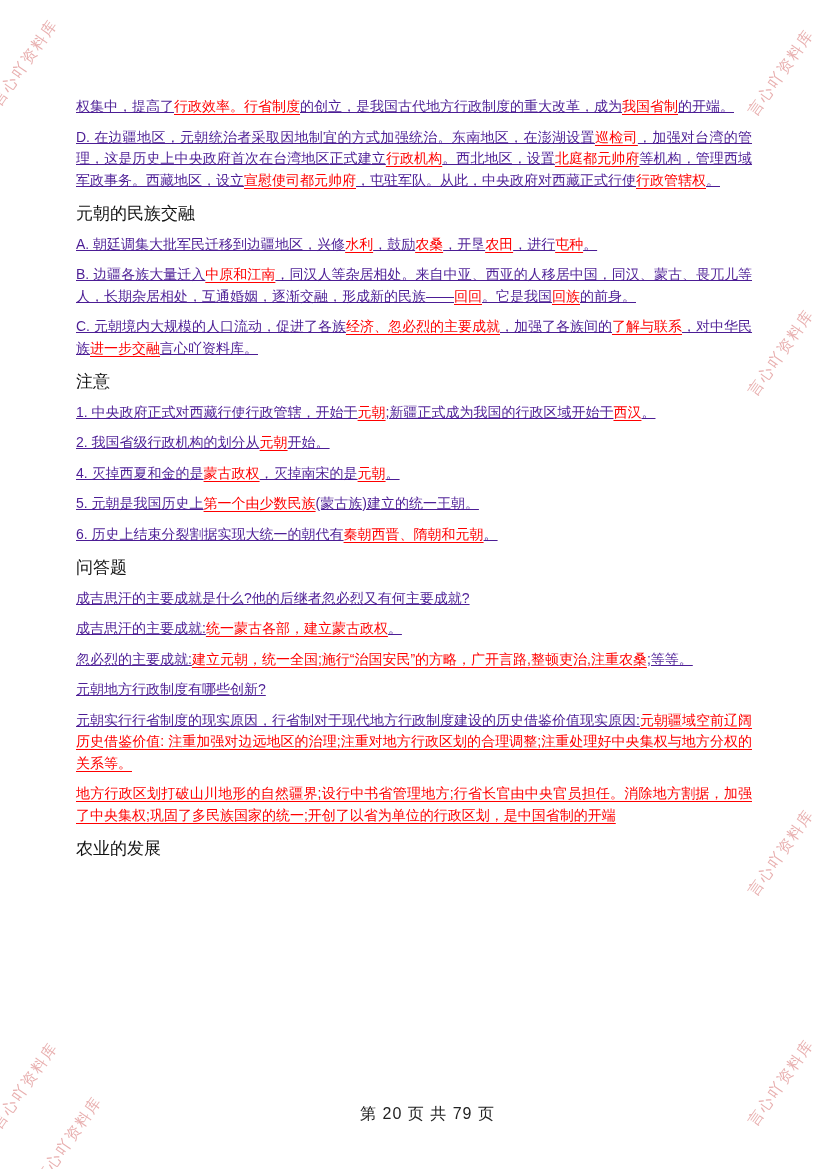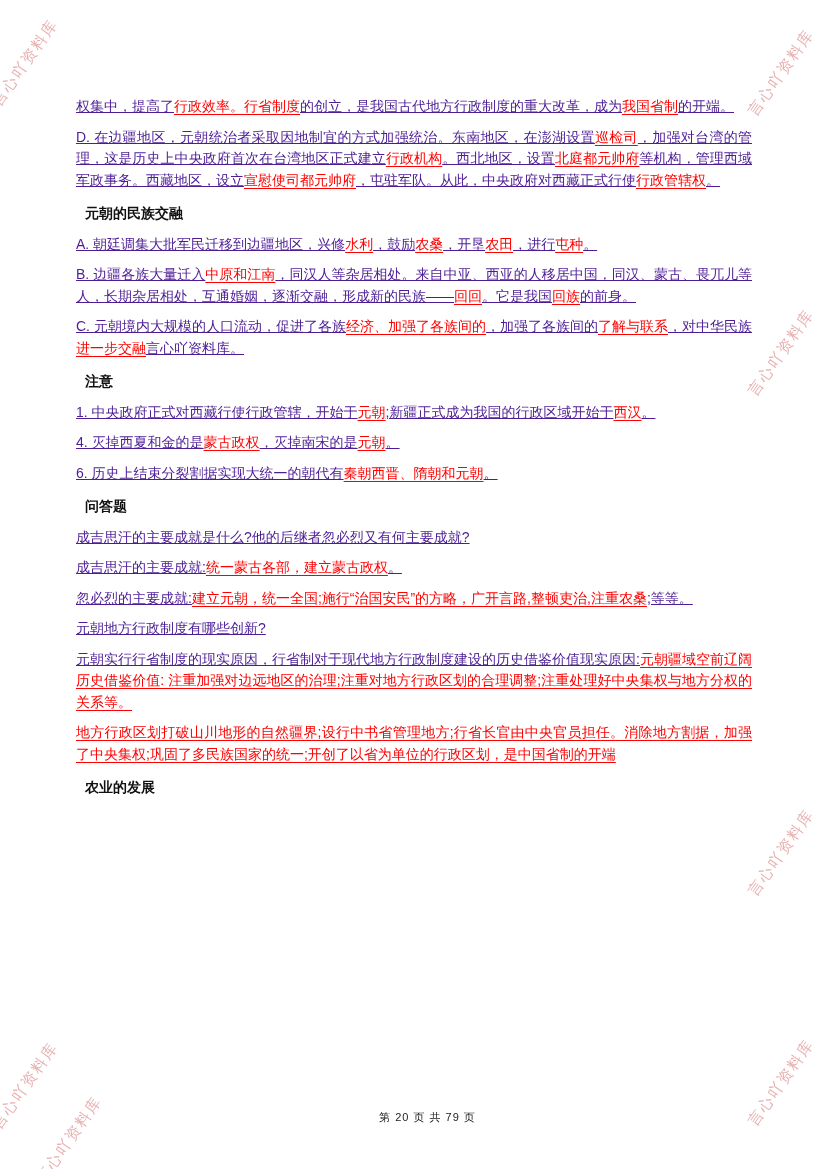--- a/index.html
+++ b/index.html
@@ -22,41 +22,41 @@
     top: 96px;
     font-size: 14px;
     line-height: 21.5px;
     color: #1c1c1c;
     text-align: justify;
   }
 
   .para { margin-bottom: 9px; }
 
   .heading {
-    font-size: 14px;
-    font-weight: bold;
+    font-size: 17px;
+    font-weight: normal;
     color: #111111;
-    margin: 12px 0 9px 9px;
+    margin: 12px 0 9px 0;
   }
   .heading.blue { color: #2e74b5; }
 
   .plain { color: #4c1d95; text-decoration: underline; }
   .red {
     color: #fe0000;
     text-decoration: underline;
     text-decoration-thickness: 1px;
     text-underline-offset: 3px;
   }
 
   .footer {
     position: absolute;
     left: 0; right: 0;
     bottom: 44px;
     text-align: center;
-    font-size: 11px;
+    font-size: 16px;
     color: #222222;
     letter-spacing: 1px;
     padding-left: 28px;
   }
 
   .wm {
     position: absolute;
     white-space: nowrap;
     font-size: 15px;
     letter-spacing: 2px;
@@ -86,24 +86,26 @@
   <div class="wm wm5">言心吖资料库</div>
   <div class="wm wm6">言心吖资料库</div>
   <div class="wm wm7">言心吖资料库</div>
 
   <div class="content">
       <p class="para"><span class="plain">权集中，提高了</span><span class="red">行政效率。</span><span class="red">行省制度</span><span class="plain">的创立，是我国古代地方行政制度的重大改革，成为</span><span class="red">我国省制</span><span class="plain">的开端。</span></p>
       <p class="para"><span class="plain">D. 在边疆地区，元朝统治者采取因地制宜的方式加强统治。东南地区，在澎湖设置</span><span class="red">巡检司</span><span class="plain">，加强对台湾的管理，这是历史上中央政府首次在台湾地区正式建立</span><span class="red">行政机构</span><span class="plain">。西北地区，设置</span><span class="red">北庭都元帅府</span><span class="plain">等机构，管理西域军政事务。西藏地区，设立</span><span class="red">宣慰使司都元帅府</span><span class="plain">，屯驻军队。从此，中央政府对西藏正式行使</span><span class="red">行政管辖权</span><span class="plain">。</span></p>
       <h3 class="heading">元朝的民族交融</h3>
       <p class="para"><span class="plain">A. 朝廷调集大批军民迁移到边疆地区，兴修</span><span class="red">水利</span><span class="plain">，鼓励</span><span class="red">农桑</span><span class="plain">，开垦</span><span class="red">农田</span><span class="plain">，进行</span><span class="red">屯种</span><span class="plain">。</span></p>
       <p class="para"><span class="plain">B. 边疆各族大量迁入</span><span class="red">中原和江南</span><span class="plain">，同汉人等杂居相处。来自中亚、西亚的人移居中国，同汉、蒙古、畏兀儿等人，长期杂居相处，互通婚姻，逐渐交融，形成新的民族——</span><span class="red">回回</span><span class="plain">。它是我国</span><span class="red">回族</span><span class="plain">的前身。</span></p>
-      <p class="para"><span class="plain">C. 元朝境内大规模的人口流动，促进了各族</span><span class="red">经济、加强了各族间的</span><span class="plain">，加强了各族间的</span><span class="red">了解与联系</span><span class="plain">，对中华民族</span><span class="red">进一步交融</span><span class="plain">言心吖资料库。</span></p>
+      <p class="para"><span class="plain">C. 元朝境内大规模的人口流动，促进了各族</span><span class="red">经济、忽必烈的主要成就</span><span class="plain">，加强了各族间的</span><span class="red">了解与联系</span><span class="plain">，对中华民族</span><span class="red">进一步交融</span><span class="plain">言心吖资料库。</span></p>
       <h3 class="heading">注意</h3>
       <p class="para"><span class="plain">1. 中央政府正式对西藏行使行政管辖，开始于</span><span class="red">元朝</span><span class="plain">;新疆正式成为我国的行政区域开始于</span><span class="red">西汉</span><span class="plain">。</span></p>
+      <p class="para"><span class="plain">2. 我国省级行政机构的划分从</span><span class="red">元朝</span><span class="plain">开始。</span></p>
       <p class="para"><span class="plain">4. 灭掉西夏和金的是</span><span class="red">蒙古政权</span><span class="plain">，灭掉南宋的是</span><span class="red">元朝</span><span class="plain">。</span></p>
+      <p class="para"><span class="plain">5. 元朝是我国历史上</span><span class="red">第一个由少数民族</span><span class="plain">(蒙古族)建立的统一王朝。</span></p>
       <p class="para"><span class="plain">6. 历史上结束分裂割据实现大统一的朝代有</span><span class="red">秦朝西晋、隋朝和元朝</span><span class="plain">。</span></p>
       <h3 class="heading">问答题</h3>
       <p class="para"><span class="plain">成吉思汗的主要成就是什么?他的后继者忽必烈又有何主要成就?</span></p>
       <p class="para"><span class="plain">成吉思汗的主要成就:</span><span class="red">统一蒙古各部，建立蒙古政权</span><span class="plain">。</span></p>
       <p class="para"><span class="plain">忽必烈的主要成就:</span><span class="red">建立元朝，统一全国;施行“治国安民”的方略，广开言路,整顿吏治,注重农桑</span><span class="plain">;等等。</span></p>
       <p class="para"><span class="plain">元朝地方行政制度有哪些创新?</span></p>
       <p class="para"><span class="plain">元朝实行行省制度的现实原因，行省制对于现代地方行政制度建设的历史借鉴价值现实原因:</span><span class="red">元朝疆域空前辽阔历史借鉴价值: 注重加强对边远地区的治理;注重对地方行政区划的合理调整;注重处理好中央集权与地方分权的关系等。</span></p>
       <p class="para"><span class="red">地方行政区划打破山川地形的自然疆界;设行中书省管理地方;行省长官由中央官员担任。消除地方割据，加强了中央集权;巩固了多民族国家的统一;开创了以省为单位的行政区划，是中国省制的开端</span></p>
       <h3 class="heading">农业的发展</h3>
     </div>

